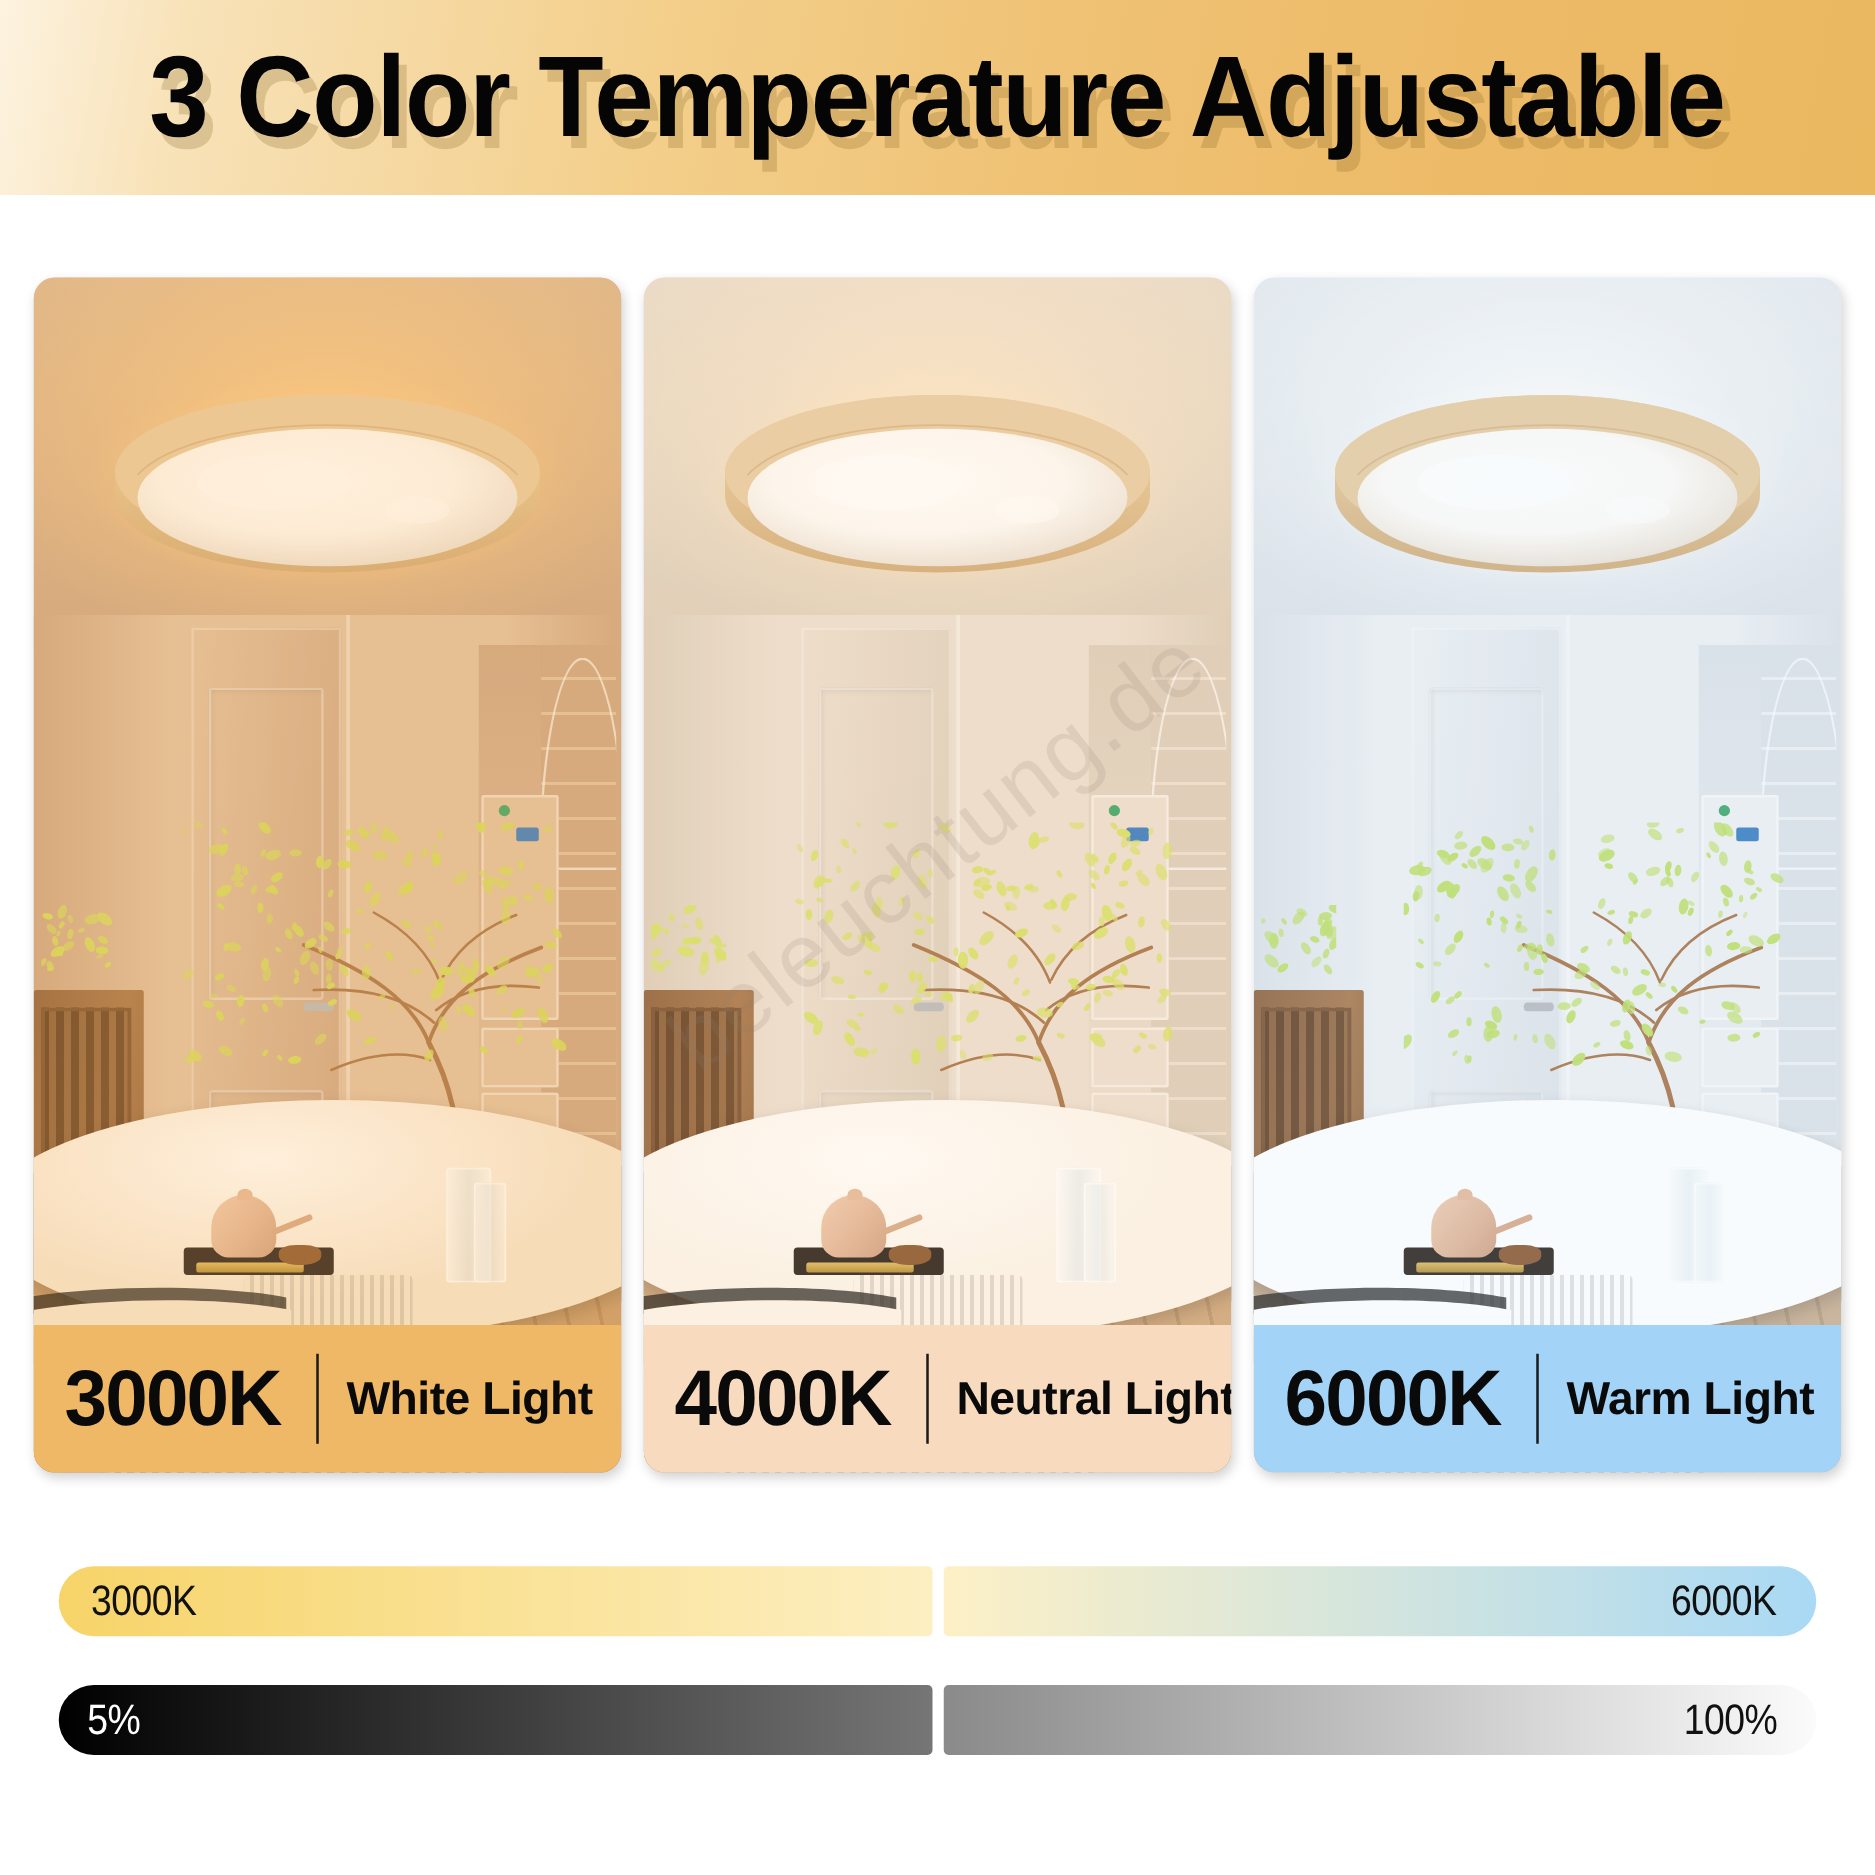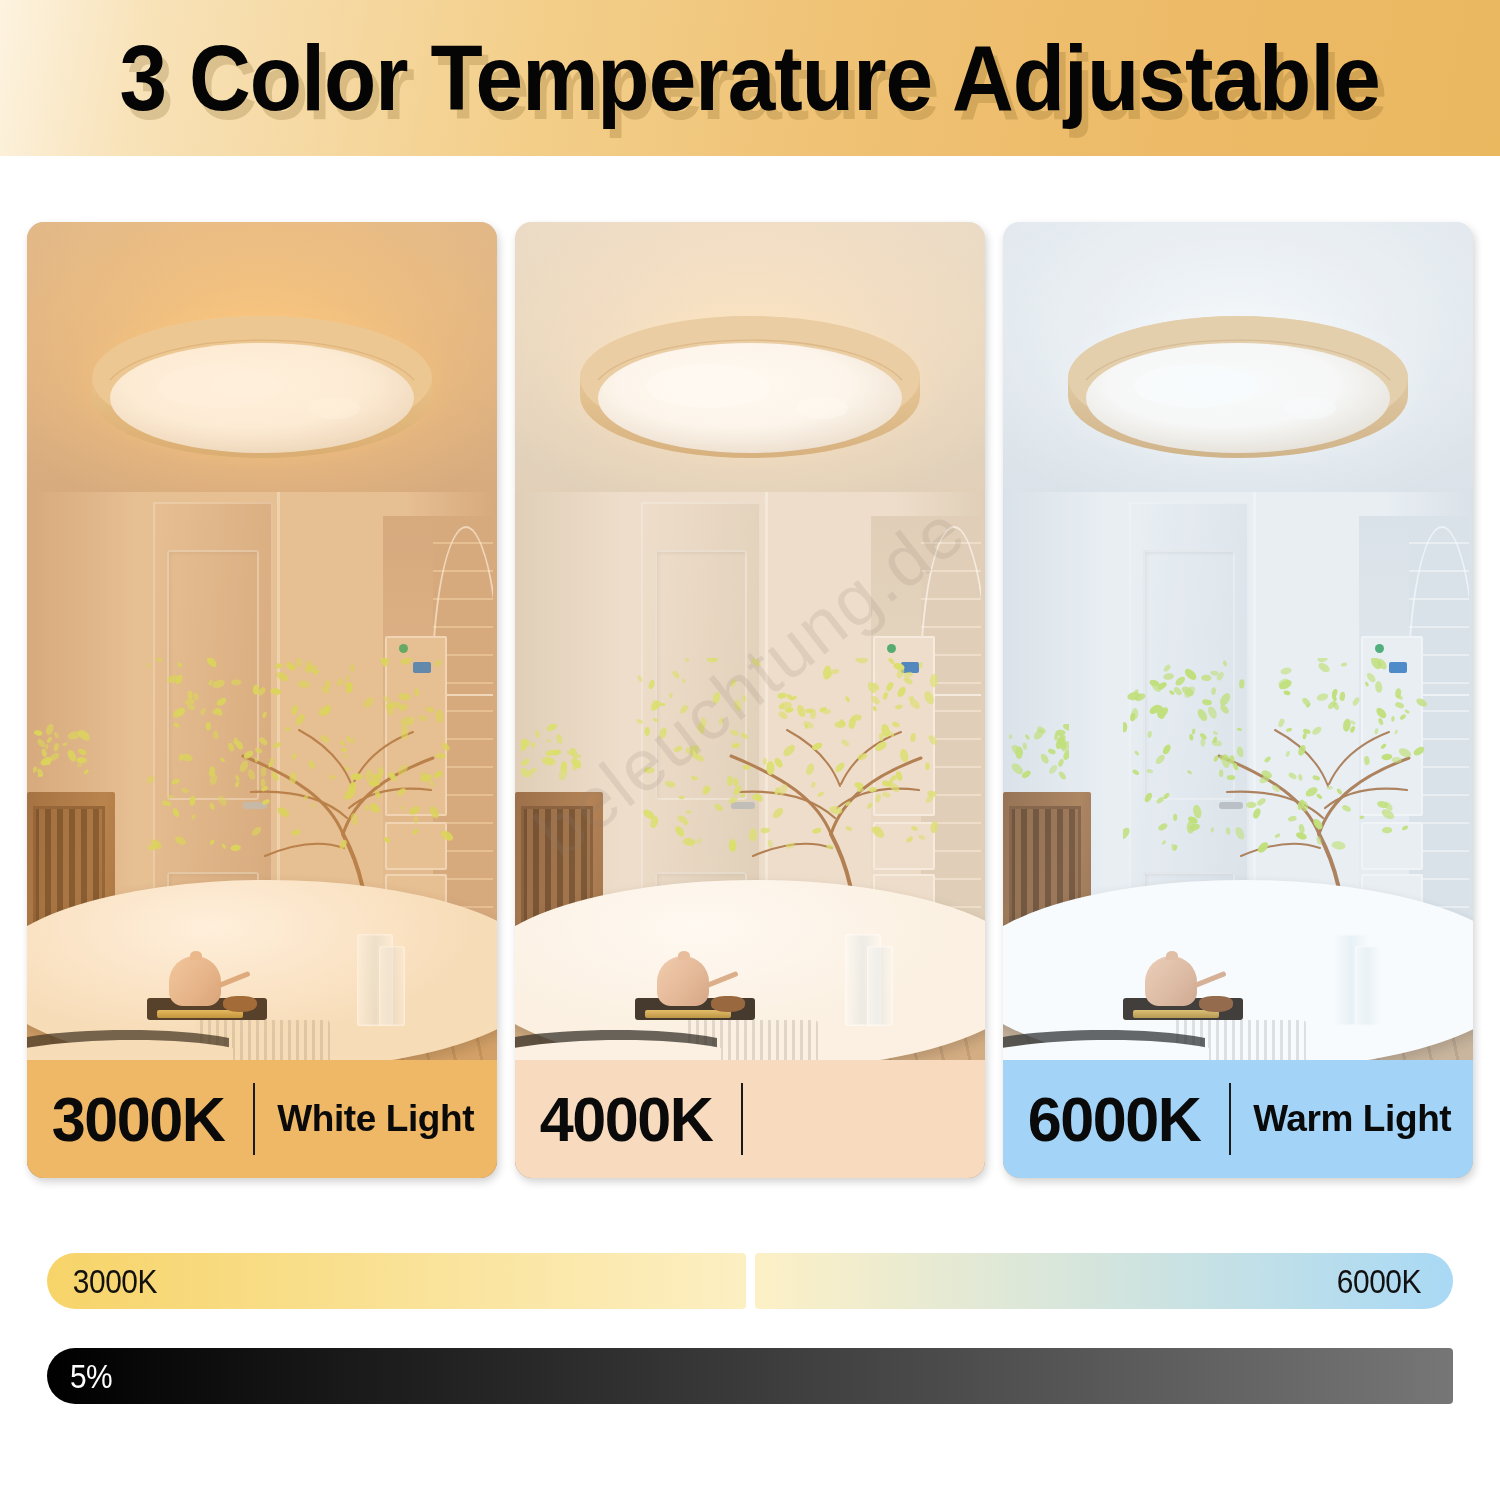--- a/index.html
+++ b/index.html
@@ -907,20 +907,21 @@
       </div>
 
       <div class="tint" style="background:rgba(255, 206, 150, 0.12);"></div>
 
       <div class="watermark">beleuchtung.de</div>
     </div>
 
     <div class="caption" style="background:#f8dbbe;">
       <span class="caption-k">4000K</span>
       <span class="caption-div"></span>
+      <span class="caption-name">Neutral Light</span>
     </div>
   </div>
     <div class="panel" style="background: rgb(238, 241, 244);">
     <div class="scene">
 
       <div class="ceiling" style="background:linear-gradient(180deg, #e7ebef 0%, #dde3e9 100%);">
         <div class="ceiling-glow" style="background:radial-gradient(ellipse at 50% 50%, #ffffff 0%, #ffffff00 68%); opacity:.85;"></div>
       </div>
 
       <svg class="lamp" style="top:78px;" width="400" height="190" viewBox="0 0 400 190">
@@ -1226,14 +1227,17 @@
       <span class="bar-label" style="color:#111111;">3000K</span>
     </div>
     <div class="bar-seg seg-right" style="background:linear-gradient(90deg, #fdf0c6 0%, #a9d9f5 100%);">
       <span class="bar-label" style="color:#111111;">6000K</span>
     </div>
   </div>
     <div class="bar-row">
     <div class="bar-seg seg-left" style="background:linear-gradient(90deg, #000000 0%, #767676 100%);">
       <span class="bar-label" style="color:#ffffff;">5%</span>
     </div>
+    <div class="bar-seg seg-right" style="background:linear-gradient(90deg, #8a8a8a 0%, #fbfbfb 100%);">
+      <span class="bar-label" style="color:#111111;">100%</span>
+    </div>
   </div>
   </div>
 
 </body></html>

